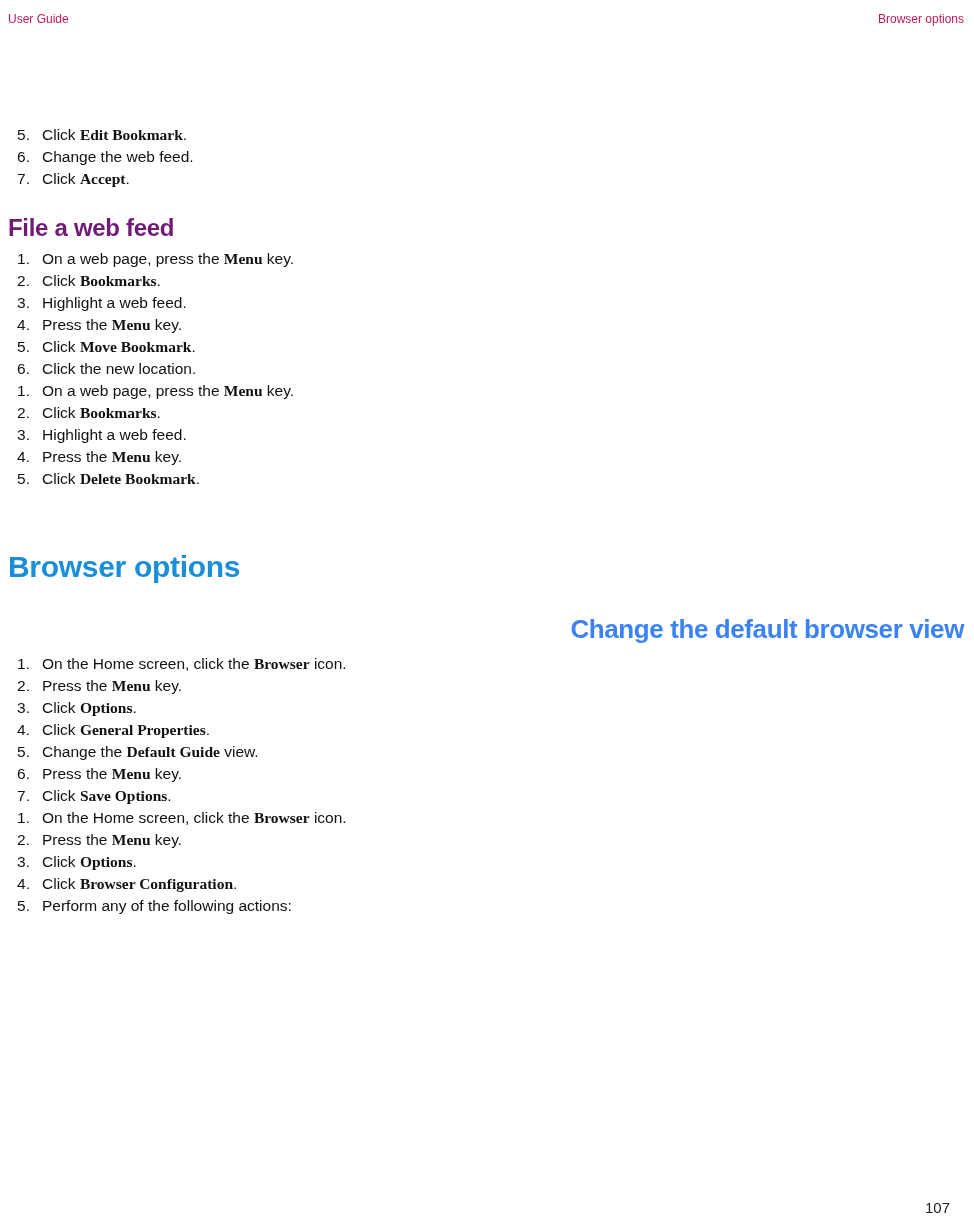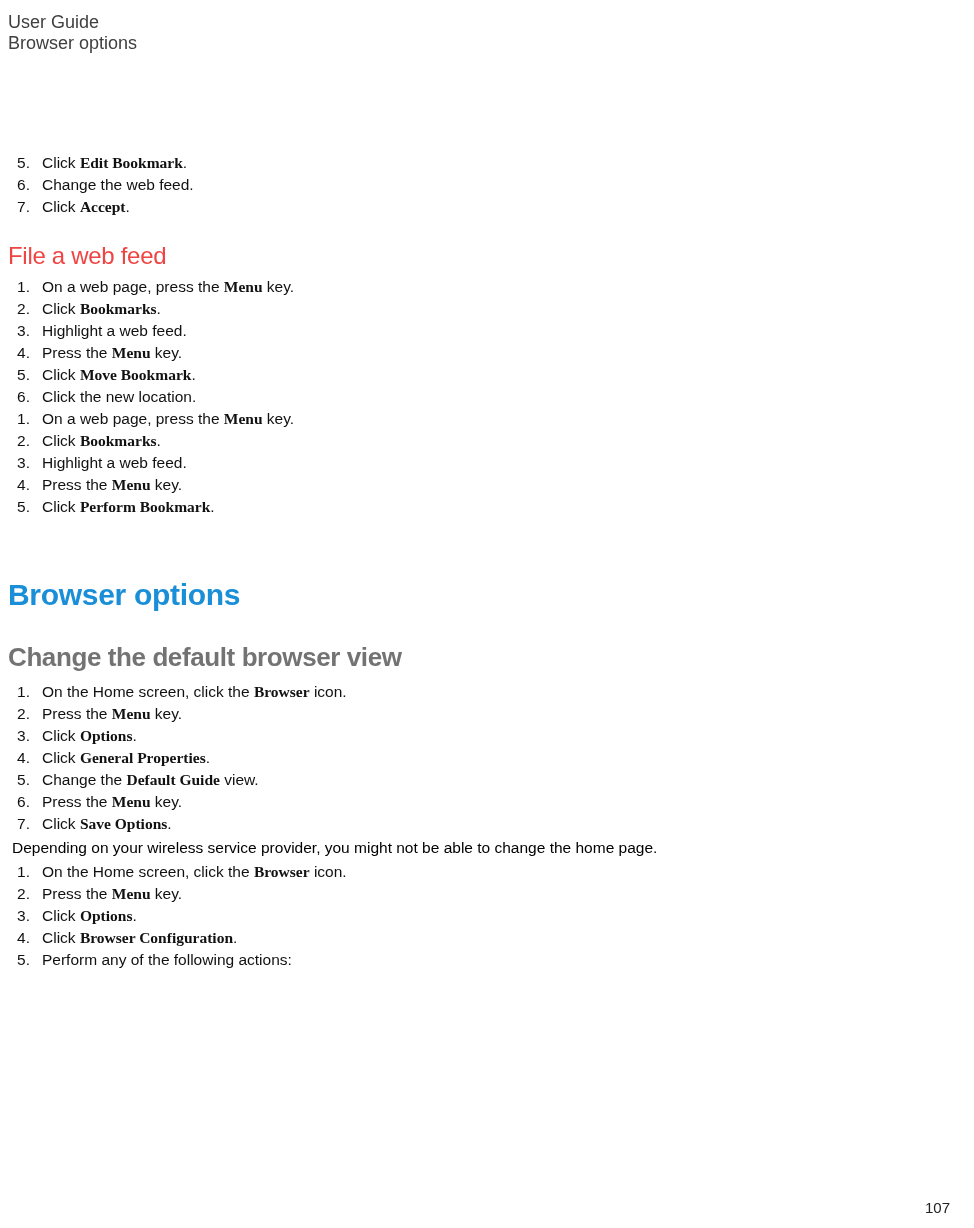--- a/index.html
+++ b/index.html
@@ -12,23 +12,22 @@
   .page {
     width: 974px;
     height: 1228px;
     box-sizing: border-box;
     padding: 12px 10px 10px 8px;
     position: relative;
   }
   .header-row {
     display: flex;
     justify-content: space-between;
-    font-size: 18px;
-    color: #404040;
-    flex-direction: column;
+    font-size: 12px;
+    color: #be185d;
   }
   .content {
     padding-top: 98px;
   }
   .ol {
     margin: 0;
     padding: 0;
   }
   .li {
     display: flex;
@@ -39,38 +38,39 @@
   .li .num {
     width: 20px;
     text-align: right;
     padding-right: 12px;
     margin-left: 2px;
   }
   .li .txt { flex: 1; }
   .li .txt b { font-weight: 700; font-family: Liberation Serif, serif; }
   .h2 {
     font-size: 24px;
-    font-weight: 400;
-    color: #ef4444;
+    font-weight: 700;
+    color: #701a75;
     margin: 24px 0 6px 0;
     letter-spacing: -0.3px;
   }
   .h1-blue {
     font-size: 30px;
     font-weight: 700;
     color: #1a8fd8;
     margin: 60px 0 30px 0;
     letter-spacing: -0.3px;
   }
   .h2-big {
     font-size: 26px;
     font-weight: 700;
-    color: #737373;
+    color: #3b82f6;
     margin: 12px 0 8px 0;
     letter-spacing: -0.4px;
+    text-align: right;
   }
   .para {
     font-size: 15.5px;
     line-height: 22px;
     margin: 2px 0 2px 4px;
   }
   .page-number {
     position: absolute;
     bottom: 12px;
     right: 24px;
@@ -144,21 +144,21 @@
       <div class="li">
           <span class="num">3.</span>
           <span class="txt"><span>Highlight a web feed.</span><b></b><span></span></span>
         </div>
       <div class="li">
           <span class="num">4.</span>
           <span class="txt"><span>Press the </span><b>Menu</b><span> key.</span></span>
         </div>
       <div class="li">
           <span class="num">5.</span>
-          <span class="txt"><span>Click </span><b>Perform Bookmark</b><span>.</span></span>
+          <span class="txt"><span>Click </span><b>Delete Bookmark</b><span>.</span></span>
         </div>
     </div>
 
     <div class="h1-blue">Browser options</div>
 
     <div class="h2-big">Change the default browser view</div>
     <div class="ol">
       <div class="li">
           <span class="num">1.</span>
           <span class="txt"><span>On the Home screen, click the </span><b>Browser</b><span> icon.</span></span>
@@ -182,21 +182,20 @@
       <div class="li">
           <span class="num">6.</span>
           <span class="txt"><span>Press the </span><b>Menu</b><span> key.</span></span>
         </div>
       <div class="li">
           <span class="num">7.</span>
           <span class="txt"><span>Click </span><b>Save Options</b><span>.</span></span>
         </div>
     </div>
 
-    <div class="para">Depending on your wireless service provider, you might not be able to change the home page.</div>
     <div class="ol">
       <div class="li">
           <span class="num">1.</span>
           <span class="txt"><span>On the Home screen, click the </span><b>Browser</b><span> icon.</span></span>
         </div>
       <div class="li">
           <span class="num">2.</span>
           <span class="txt"><span>Press the </span><b>Menu</b><span> key.</span></span>
         </div>
       <div class="li">

